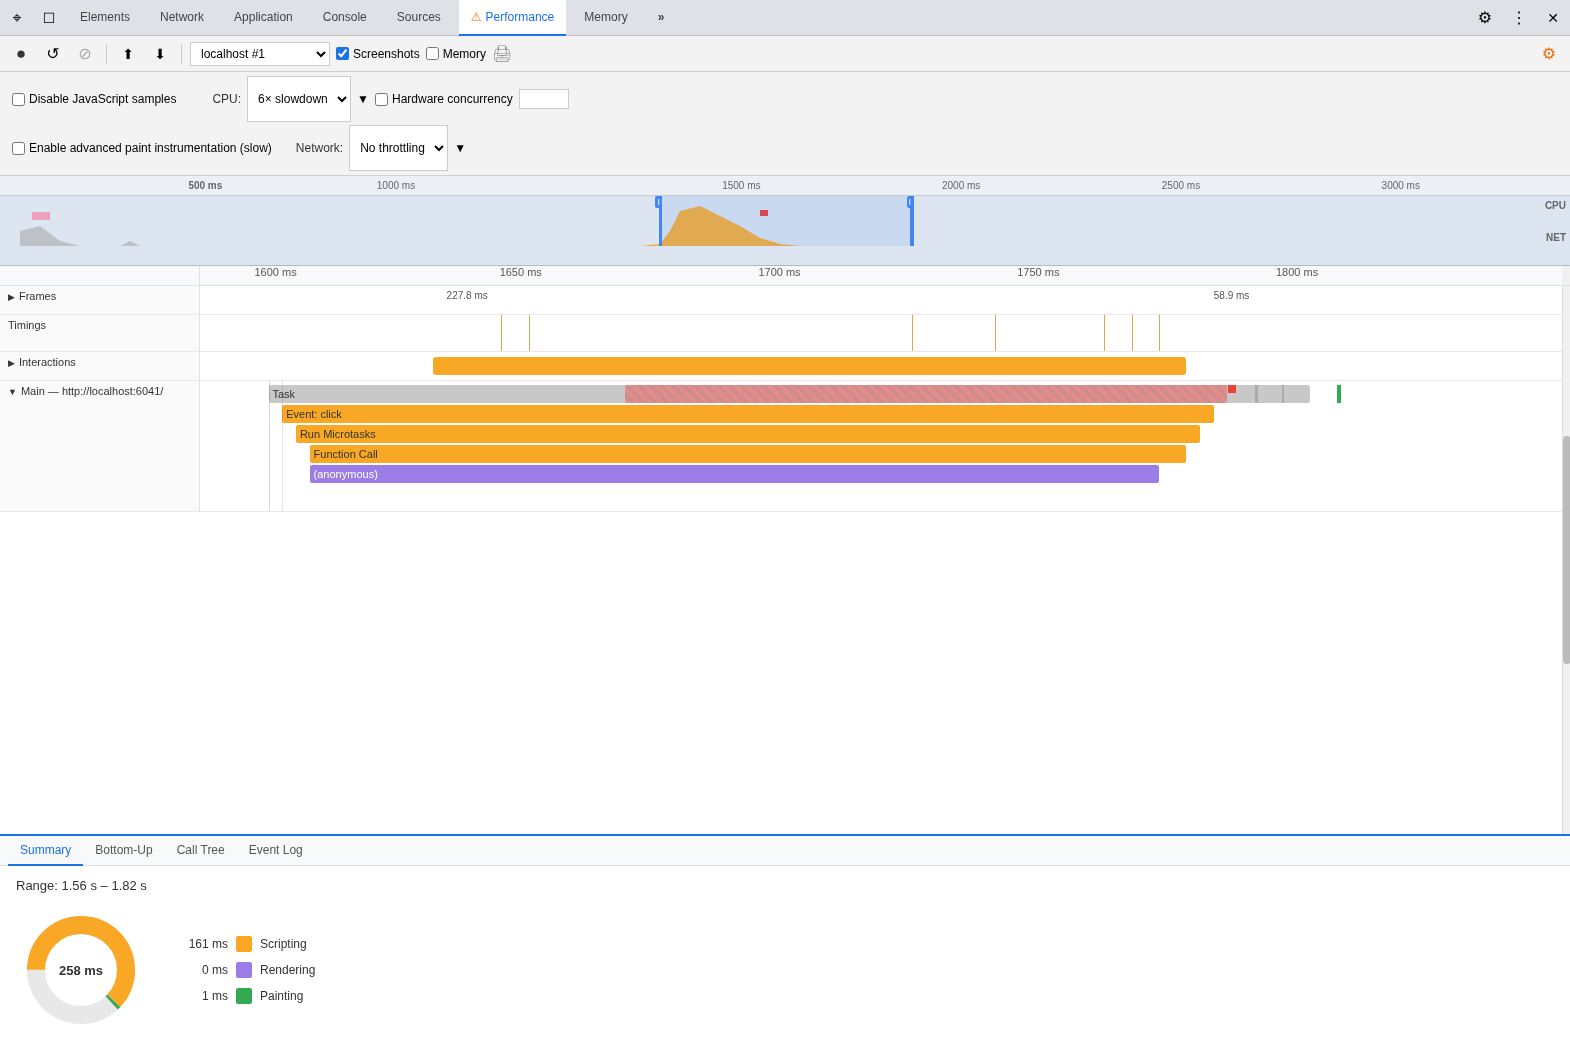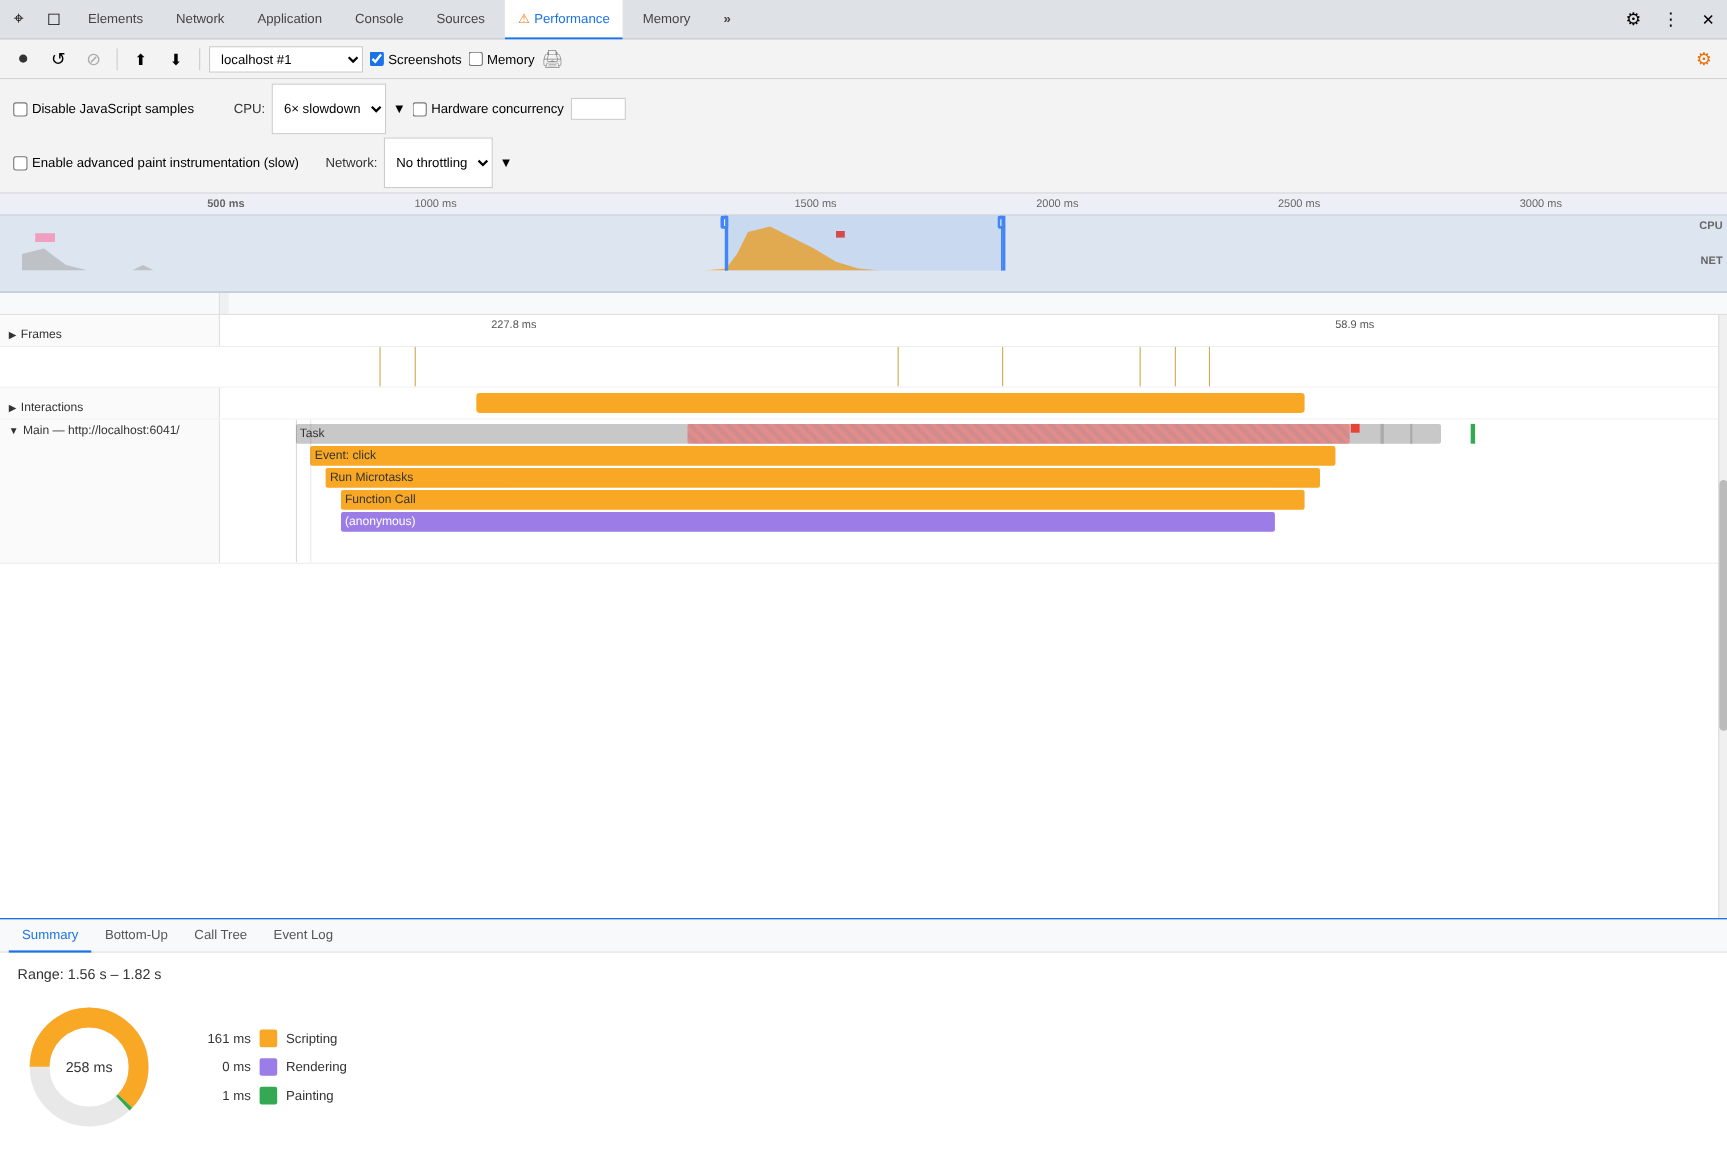--- a/index.html
+++ b/index.html
@@ -85,21 +85,21 @@
     .detail-tick {
       position: absolute; font-size: 11px; color: #555;
     }
 
     
     .track-row {
       display: flex; align-items: stretch; border-bottom: 1px solid #e8e8e8; min-height: 24px;
     }
     .track-label {
       width: 200px; min-width: 200px; padding: 4px 8px; font-size: 11px; color: #333;
-      background: #fafafa; border-right: 1px solid #e0e0e0; display: flex; align-items: flex-end; gap: 4px;
+      background: #fafafa; border-right: 1px solid #e0e0e0; display: flex; align-items: flex-start; gap: 4px;
       cursor: pointer; user-select: none;
     }
     .track-content { flex: 1; position: relative; overflow: hidden; }
 
     .frames-row .track-content { height: 28px; }
     .timings-row .track-content { height: 36px; }
     .interactions-row .track-content { height: 28px; }
 
     
     .flame-item {
@@ -129,21 +129,21 @@
     .bottom-tab {
       padding: 6px 12px; font-size: 12px; cursor: pointer; color: #555;
       border-bottom: 2px solid transparent; height: 30px; display: flex; align-items: center;
     }
     .bottom-tab.active { color: #1a73e8; border-bottom: 2px solid #1a73e8; }
 
     .summary-content { padding: 12px 16px; display: flex; gap: 40px; }
     .donut-container { position: relative; width: 130px; height: 130px; flex-shrink: 0; }
     .donut-label {
       position: absolute; top: 50%; left: 50%; transform: translate(-50%, -50%);
-      font-size: 13px; font-weight: normal; color: #333;
+      font-size: 13px; font-weight: bold; color: #333;
     }
     .range-label { font-size: 13px; color: #333; margin-bottom: 12px; }
     .legend-grid { display: flex; flex-direction: column; gap: 10px; justify-content: center; }
     .legend-item { display: flex; align-items: center; gap: 8px; font-size: 12px; }
     .legend-value { width: 50px; text-align: right; color: #333; }
     .legend-swatch { width: 16px; height: 16px; border-radius: 2px; flex-shrink: 0; }
     .legend-name { color: #333; }
 
     .scrollbar-v {
       position: absolute; right: 0; top: 0; width: 8px; height: 100%;
@@ -291,35 +291,45 @@
       <span class="cpu-label">CPU</span>
       <span class="net-label" style="top:36px;">NET</span>
     </div>
 
   </div>
 
   <div style="flex:1; overflow-y:auto; background:white; position:relative;">
 
     <div class="detail-ruler" style="position:sticky;top:0;z-index:10;">
       <div style="width:200px; border-right:1px solid #e0e0e0; background:#f8f9fa;"></div>
+      <div style="flex:1; position:relative;">
+        <span class="detail-tick" style="left:4%;">1600 ms</span>
+        <span class="detail-tick" style="left:22%;">1650 ms</span>
+        <span class="detail-tick" style="left:41%;">1700 ms</span>
+        <span class="detail-tick" style="left:60%;">1750 ms</span>
+        <span class="detail-tick" style="left:79%;">1800 ms</span>
+      </div>
       <div style="width:8px; background:#f0f0f0;"></div>
     </div>
 
     <div class="track-row frames-row">
       <div class="track-label">
         <span class="triangle-right"></span>
         <span>Frames</span>
       </div>
       <div class="track-content" style="position:relative; height:28px; background:white;">
         <span class="frame-time" style="left:18%;">227.8 ms</span>
         <span class="frame-time" style="left:74%;">58.9 ms</span>
       </div>
     </div>
 
     <div class="track-row timings-row">
+      <div class="track-label">
+        <span>Timings</span>
+      </div>
       <div class="track-content" style="position:relative; height:36px; background:white;">
 
         <div class="timing-marker" style="left:22%; background:#b8860b; opacity:0.7;"></div>
         <div class="timing-marker" style="left:24%; background:#b8860b; opacity:0.7;"></div>
         <div class="timing-marker" style="left:52%; background:#b8860b; opacity:0.7;"></div>
         <div class="timing-marker" style="left:58%; background:#b8860b; opacity:0.7;"></div>
         <div class="timing-marker" style="left:66%; background:#b8860b; opacity:0.7;"></div>
         <div class="timing-marker" style="left:68%; background:#b8860b; opacity:0.7;"></div>
         <div class="timing-marker" style="left:70%; background:#b8860b; opacity:0.7;"></div>
       </div>

